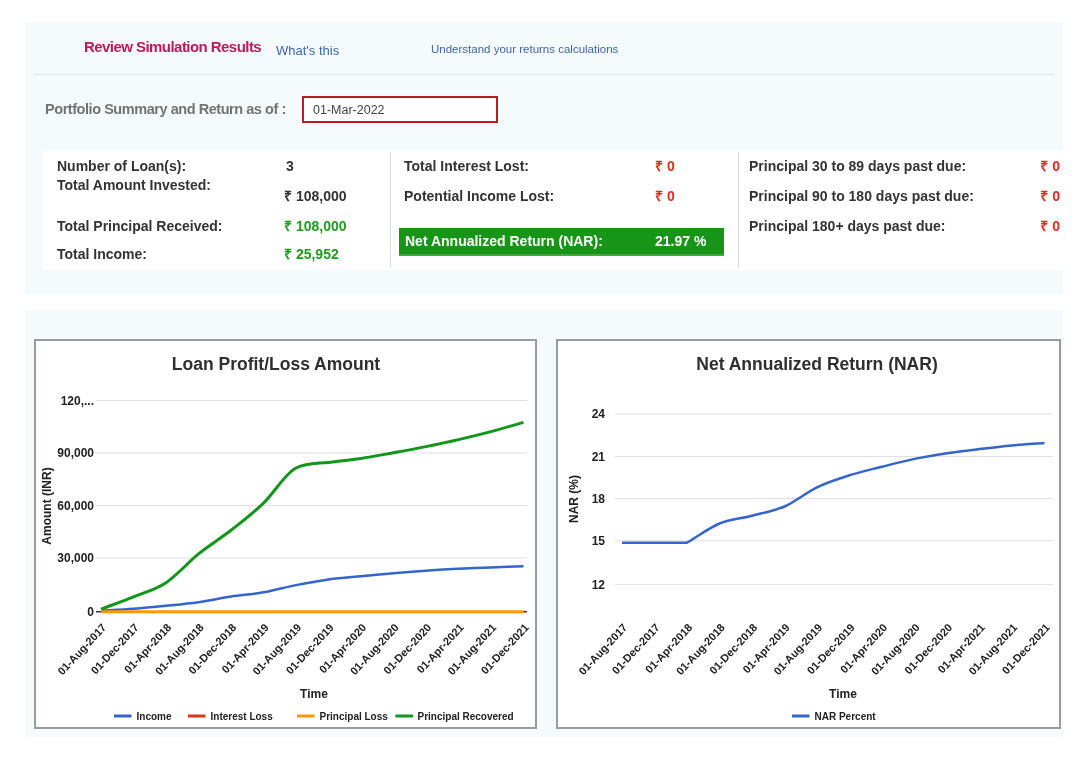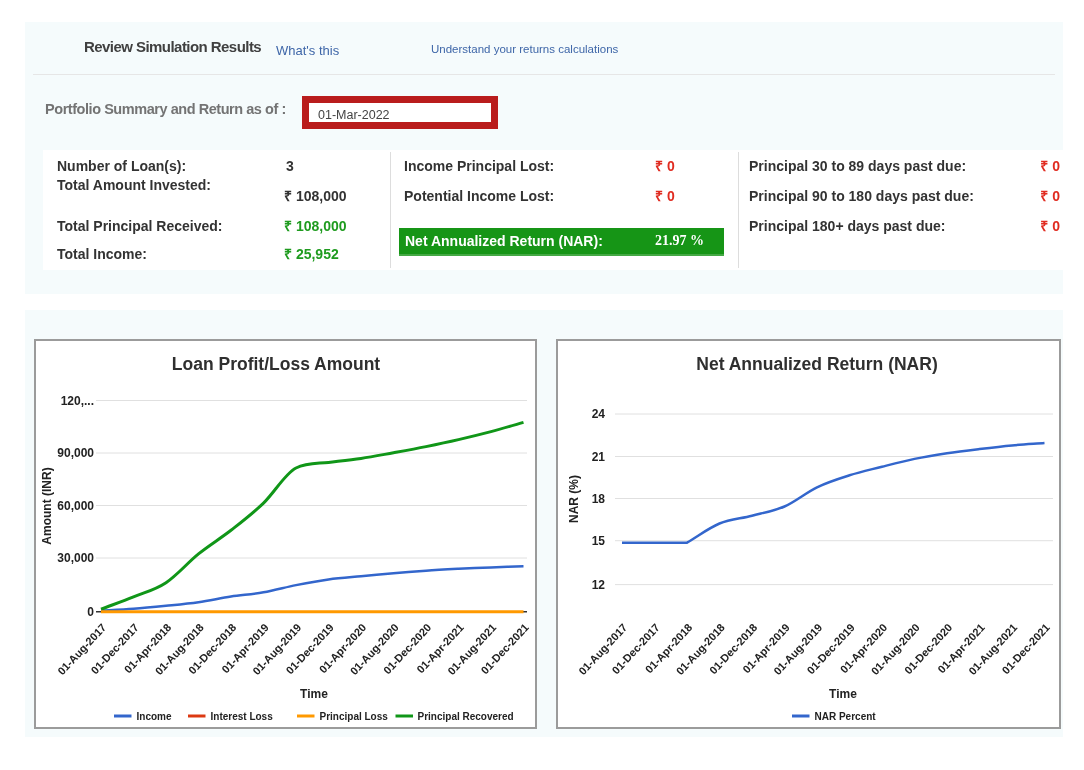--- a/index.html
+++ b/index.html
@@ -2,36 +2,36 @@
 <html><head>
 <meta charset="utf-8">
 <style>
   * { margin:0; padding:0; box-sizing:border-box; }
   html,body { width:1084px; height:770px; background:#fff;
     font-family:"Liberation Sans",sans-serif; position:relative; overflow:hidden; }
   .card { position:absolute; left:25px; width:1038px; background:#f5fbfc; }
   #card1 { top:22px; height:272px; }
   #card2 { top:310px; height:427px; }
   .abs { position:absolute; }
-  #title { left:59px; top:16px; font-size:15px; letter-spacing:-0.55px; font-weight:bold; color:#404040; }
+  #title { left:59px; top:16px; font-size:15px; letter-spacing:-0.55px; font-weight:bold; color:#be185d; }
   #whats { left:251px; top:21px; font-size:13px; color:#3e66a8; }
   #under { left:406px; top:21px; font-size:11.5px; color:#3e66a8; }
   #sep   { left:8px; right:8px; top:52px; height:1px; background:#e6e6e6; }
   #pslabel { left:20px; top:79px; font-size:14.5px; letter-spacing:-0.45px; font-weight:bold; color:#737373; }
-  #datebox { left:277px; top:74px; width:196px; height:33px; background:#fff;
-     border:7px solid #b91c1c; font-size:12.5px; color:#444; line-height:25px; padding-left:9px; }
+  #datebox { left:277px; top:74px; width:196px; height:27px; background:#fff;
+     border:2px solid #b91c1c; font-size:12.5px; color:#444; line-height:25px; padding-left:9px; }
   #panel { left:18px; top:128px; width:1020px; height:120px; background:#fff; }
   .lab { position:absolute; font-size:14px; font-weight:bold; color:#333; white-space:nowrap; line-height:16px; }
   .val { position:absolute; font-size:14px; font-weight:bold; color:#333; white-space:nowrap; line-height:16px; height:16px; overflow:visible; }
   .green { color:#1f9b1f; }
   .red { color:#e02b20; }
   .vdiv { position:absolute; width:1px; background:#ddd; top:2px; bottom:2px; }
   #narbar { position:absolute; left:356px; top:78px; width:325px; height:28px; background:#169516; border-bottom:2.5px solid #44a944; box-sizing:border-box; }
   #narbar .t { position:absolute; left:6px; top:5px; font-size:14px; font-weight:bold; color:#fff; }
-  #narbar .v { position:absolute; left:256px; top:5px; font-size:14px; font-weight:bold; color:#fff;font-family:Liberation Serif, serif; }
+  #narbar .v { position:absolute; left:256px; top:5px; font-size:14px; font-weight:bold; color:#fff; }
   .chartbox { position:absolute; top:29px; width:503px; height:390px; background:#fff;
      border:2px solid #9b9b9b; }
   #cb1 { left:9px;padding-left:41px; }
   #cb2 { left:531px; width:505px; }
   svg { position:absolute; left:-2px; top:-2px; }
   svg text { font-family:"Liberation Sans",sans-serif; fill:#222; }
   .grid { stroke:#e0e0e0; stroke-width:1; }
   .yl { font-size:12px; font-weight:bold; }
   .xl { font-size:11px; font-weight:bold; }
   .ctitle { font-size:17.5px; font-weight:bold; fill:#2f2f2f; }
@@ -50,21 +50,21 @@
   <div class="abs" id="panel">
     <div class="lab" style="left:14px;top:7.5px;">Number of Loan(s):</div>
     <div class="val" style="left:243px;top:7.5px;">3</div>
     <div class="lab" style="left:14px;top:27px;">Total Amount Invested:</div>
     <div class="val" style="left:241px;top:37.5px;">₹ 108,000</div>
     <div class="lab" style="left:14px;top:67.5px;">Total Principal Received:</div>
     <div class="val green" style="left:241px;top:67.5px;">₹ 108,000</div>
     <div class="lab" style="left:14px;top:95.5px;">Total Income:</div>
     <div class="val green" style="left:241px;top:95.5px;">₹ 25,952</div>
     <div class="vdiv" style="left:347px;"></div>
-    <div class="lab" style="left:361px;top:7.5px;">Income Principal Lost:</div>
+    <div class="lab" style="left:361px;top:7.5px;">Total Interest Lost:</div>
     <div class="val red" style="left:612px;top:7.5px;">₹ 0</div>
     <div class="lab" style="left:361px;top:37.5px;">Potential Income Lost:</div>
     <div class="val red" style="left:612px;top:37.5px;">₹ 0</div>
     <div id="narbar">
         <span class="t">Net Annualized Return (NAR):</span>
         <span class="v">21.97 %</span>
       </div>
     <div class="vdiv" style="left:695px;"></div>
     <div class="lab" style="left:706px;top:7.5px;">Principal 30 to 89 days past due:</div>
     <div class="val red" style="right:3px;top:7.5px;">₹ 0</div>

